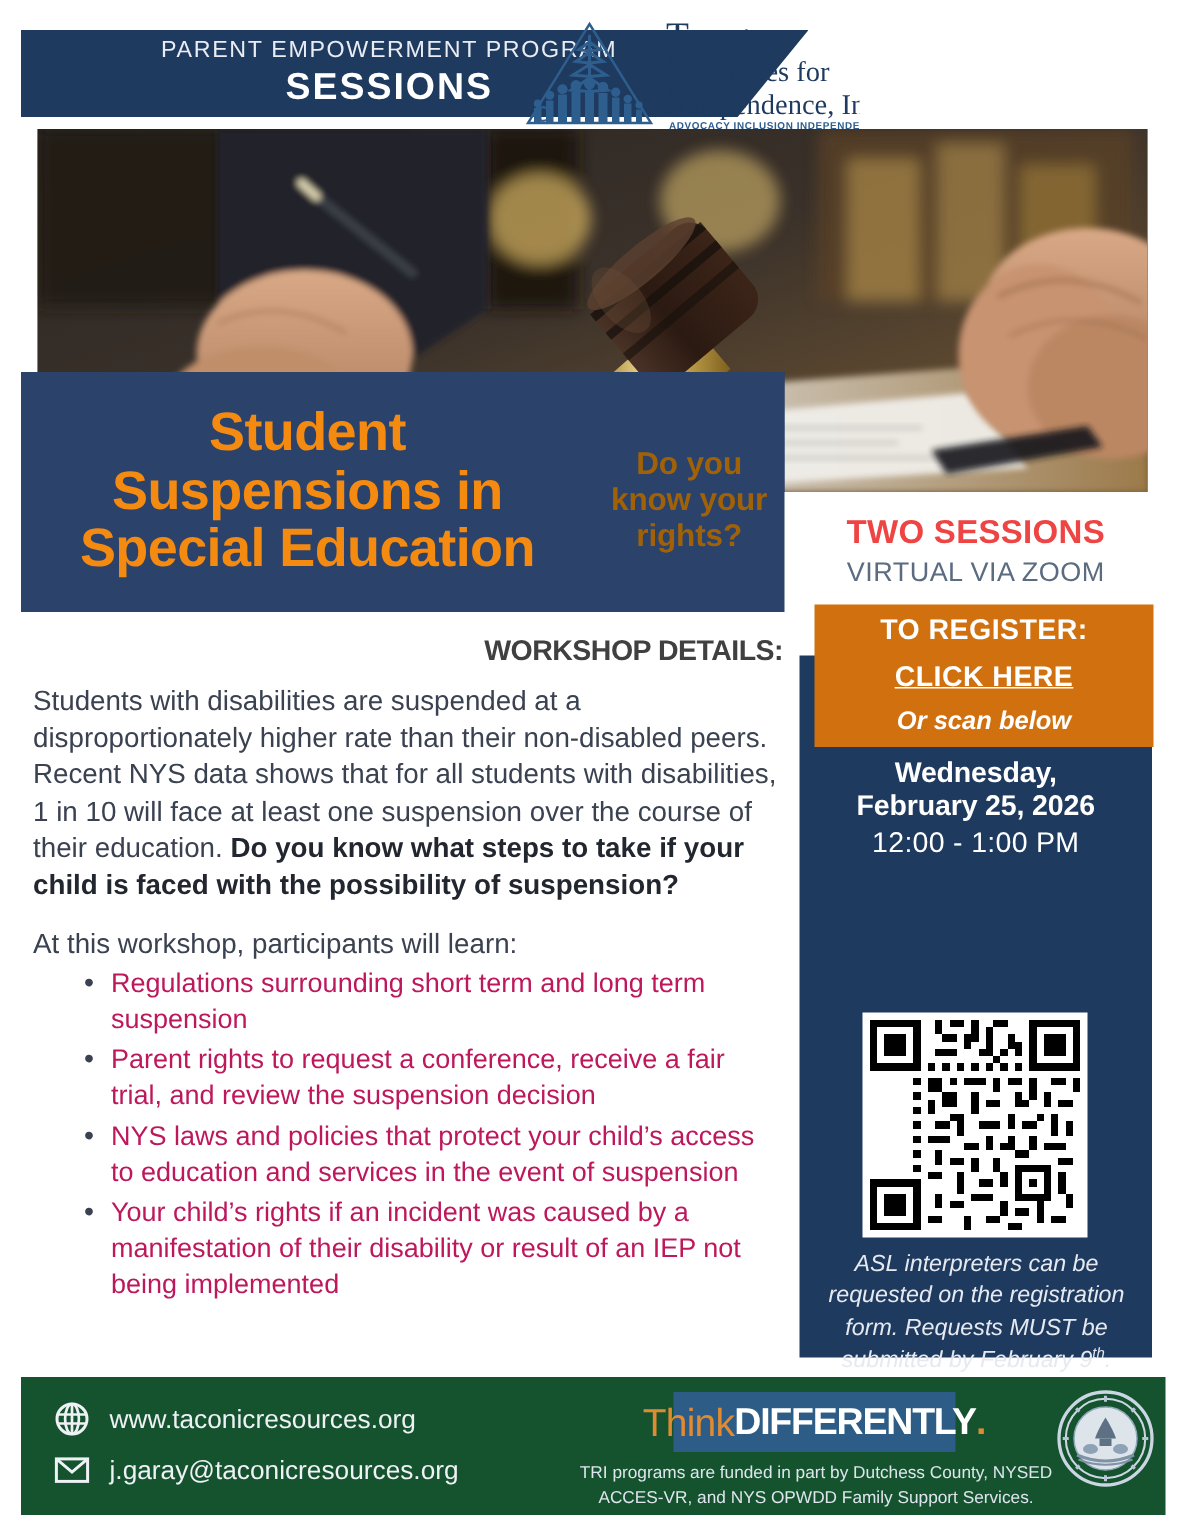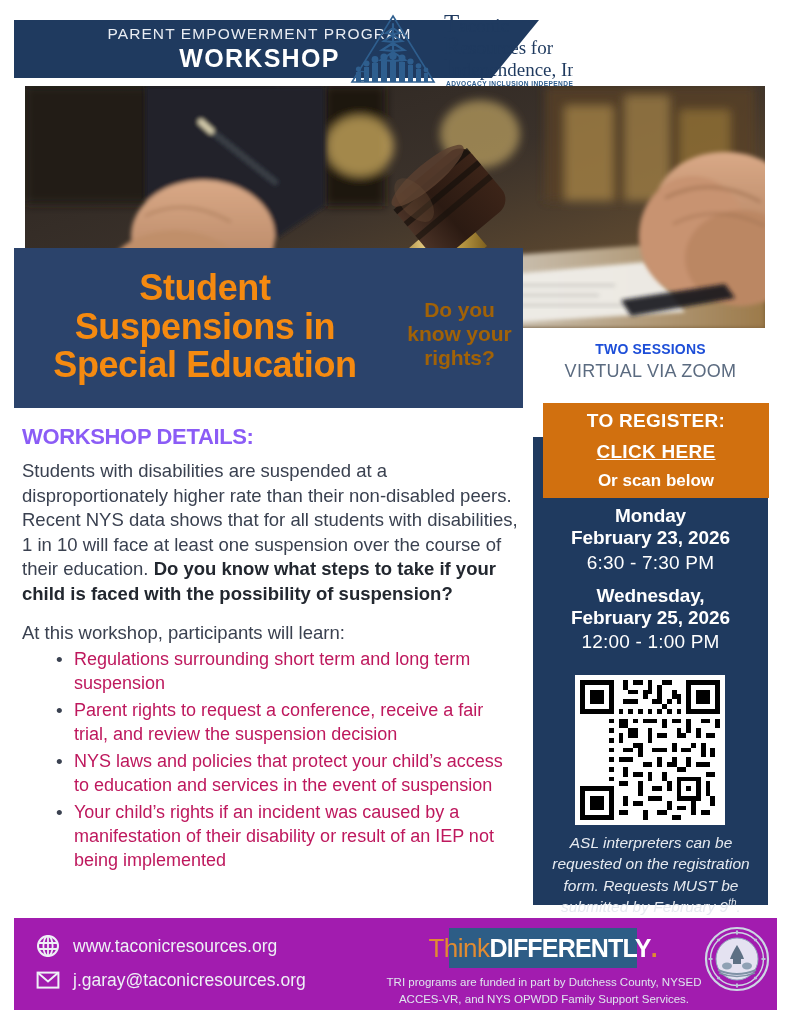--- a/index.html
+++ b/index.html
@@ -59,42 +59,42 @@
   }
   .flyer-subtitle{
     font-size:21px;font-weight:700;color:#a16207;margin:12px 0 0 0;letter-spacing:-0.1px;
   }
 
   
   .sessions-head{
     position:absolute;left:533px;top:341px;width:235px;text-align:center;
   }
   .sessions-head .line1{
-    font-size:14px;font-weight:800;color:#1d4ed8;letter-spacing:0.2px;line-height:1.25;
+    font-size:22px;font-weight:800;color:#ef4444;letter-spacing:0.2px;line-height:1.25;
   }
   .sessions-head .line2{
     font-size:18px;font-weight:400;color:#5b6b80;letter-spacing:0.3px;line-height:1.35;
   }
 
   .navy-box{
     position:absolute;left:533px;top:437px;width:235px;height:468px;
     background:#1f3a5f;
   }
   .register-box{
     position:absolute;left:543px;top:403px;width:226px;height:95px;
     background:#D1700F;color:#fff;text-align:center;
     display:flex;flex-direction:column;align-items:center;justify-content:center;
     gap:2px;
   }
   .register-box .rb-line{font-size:19px;font-weight:700;letter-spacing:0.3px;line-height:1.5;}
   .register-box .rb-link{
     font-size:19px;font-weight:700;text-decoration:underline;letter-spacing:0.3px;
     line-height:1.5;color:#fff;cursor:pointer;
   }
-  .register-box .rb-small{font-size:17px;font-weight:700;line-height:1.5;}
+  .register-box .rb-small{font-size:17px;font-weight:700;line-height:1.5;font-style:italic;}
 
   .session-list{
     position:absolute;left:533px;top:505px;width:235px;text-align:center;color:#fff;
   }
   .session{margin-bottom:9px;}
   .session .day{font-size:19px;font-weight:800;line-height:1.18;letter-spacing:-0.1px;}
   .session .date{font-size:19px;font-weight:800;line-height:1.18;letter-spacing:-0.1px;}
   .session .time{font-size:19px;font-weight:400;line-height:1.3;letter-spacing:0.2px;margin-top:1px;}
 
   .qr{
@@ -108,39 +108,39 @@
     text-align:center;color:#e6eaf0;font-style:italic;
     font-size:15.5px;line-height:1.38;font-family:"Liberation Sans","DejaVu Sans",sans-serif;
   }
   .asl-note sup{font-size:10px;vertical-align:super;}
 
   
   .details{
     position:absolute;left:22px;top:424px;width:500px;
   }
   .details h2{
-    font-size:22px;font-weight:800;color:#8b5cf6;margin:0 0 9px 0;letter-spacing:-0.35px;
+    font-size:19px;font-weight:800;color:#404040;margin:0 0 9px 0;letter-spacing:-0.35px;text-align:right;
   }
   .details p{
     font-size:18.5px;line-height:1.33;color:#3a4150;margin:0 0 14px 0;font-weight:400;
   }
   .details p b{color:#22272f;font-weight:700;}
   .lead-in{font-size:18.5px;line-height:1.33;color:#3a4150;margin:0 0 3px 0;}
   .details ul{margin:0;padding:0 0 0 34px;list-style:none;}
   .details li{
     font-size:18px;line-height:1.33;color:#be185d;margin:0 0 3px 0;position:relative;
     padding-left:18px;
   }
   .details li::before{
     content:"\2022";position:absolute;left:0;top:-1px;color:#3a4150;font-size:19px;
   }
 
   
   .footer{
-    position:absolute;left:14px;top:918px;width:763px;height:92px;background:#a21caf;
+    position:absolute;left:14px;top:918px;width:763px;height:92px;background:#14532d;
   }
   .contacts{position:absolute;left:22px;top:16px;display:flex;flex-direction:column;gap:10px;}
   .contact-row{display:flex;align-items:center;gap:13px;color:#eef1f6;font-size:17.5px;}
   .contact-row .ic{width:24px;height:24px;flex:0 0 24px;display:block;}
 
   .think-logo{
     position:absolute;left:435px;top:10px;width:188px;height:40px;background:#2d5d86;
     display:flex;align-items:center;justify-content:center;
   }
   .think-logo .t1{font-size:26px;font-weight:400;color:#E08B32;letter-spacing:-0.5px;}
@@ -154,21 +154,21 @@
   .seal{position:absolute;left:690px;top:8px;width:66px;height:66px;}
   .seal svg{display:block;}
 </style>
 </head>
 <body>
 
 <div class="page">
 
   <div class="header-bar">
     <div class="header-kicker">PARENT EMPOWERMENT PROGRAM</div>
-    <div class="header-title">WORKSHOP</div>
+    <div class="header-title">SESSIONS</div>
   </div>
 
   <div class="logo">
     <svg width="225" height="78" viewBox="0 0 225 78" xmlns="http://www.w3.org/2000/svg">
 
       <g>
         <polygon points="45,6 86,72 4,72" fill="none" stroke="#2e5e8e" stroke-width="1.6"></polygon>
 
         <path d="M45,14 L45,52 M45,18 l-7,5 l7,1 M45,18 l7,5 l-7,1 M45,25 l-9,6 l9,1 M45,25 l9,6 l-9,1
                  M45,33 l-11,7 l11,1 M45,33 l11,7 l-11,1 M45,42 l-12,8 l12,1 M45,42 l12,8 l-12,1" stroke="#2e5e8e" stroke-width="2.1" fill="none" stroke-linecap="round"></path>
@@ -324,25 +324,20 @@
 
   <div class="navy-box"></div>
 
   <div class="register-box">
     <div class="rb-line">TO REGISTER:</div>
     <a class="rb-link">CLICK HERE</a>
     <div class="rb-small">Or scan below</div>
   </div>
 
   <div class="session-list">
-    <div class="session">
-      <div class="day">Monday</div>
-      <div class="date">February 23, 2026</div>
-      <div class="time">6:30 - 7:30 PM</div>
-    </div>
     <div class="session">
       <div class="day">Wednesday,</div>
       <div class="date">February  25, 2026</div>
       <div class="time">12:00 - 1:00 PM</div>
     </div>
   </div>
 
   <div class="qr">
     <svg viewBox="0 0 29 29" shape-rendering="crispEdges" xmlns="http://www.w3.org/2000/svg">
       <rect width="29" height="29" fill="#fff"></rect>

